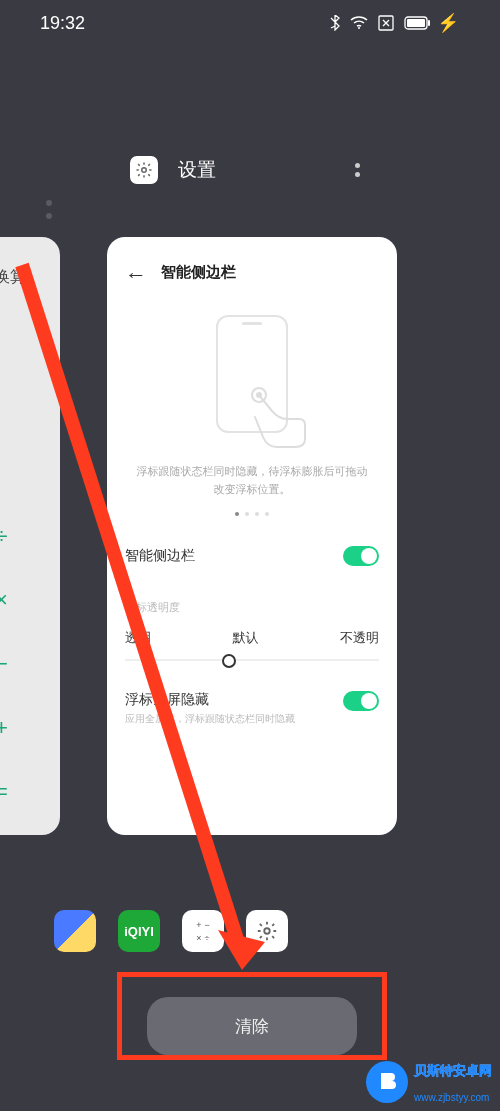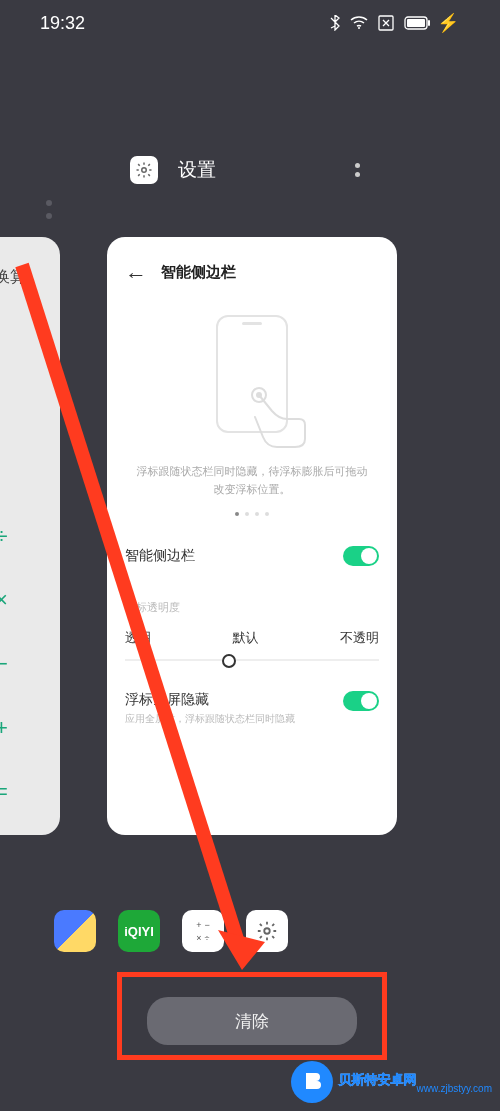--- a/index.html
+++ b/index.html
@@ -263,21 +263,21 @@
       top: 972px;
       width: 270px;
       height: 88px;
       border: 5px solid #ff3b1f;
     }
     .clear-btn {
       position: absolute;
       left: 147px;
       top: 997px;
       width: 210px;
-      height: 48px;
+      height: 58px;
       background: #6a6a72;
       border-radius: 21px;
       display: flex;
       align-items: center;
       justify-content: center;
       color: #f0f0f0;
       font-size: 17px;
     }
     .arrow-overlay {
       position: absolute;
@@ -295,21 +295,21 @@
     }
     .wm-circle {
       width: 42px;
       height: 42px;
       background: #2089ff;
       border-radius: 50%;
       display: flex;
       align-items: center;
       justify-content: center;
     }
-    .wm-text { display: flex; flex-direction: row; justify-content: space-between; }
+    .wm-text { display: flex; flex-direction: column; justify-content: space-between; }
     .wm-line1 { color: #fff; font-size: 13px; font-weight: bold; -webkit-text-stroke: 0.5px #2089ff; }
     .wm-line2 { color: #2089ff; font-size: 10px; margin-top: 12px; }
   </style>
 </head>
 <body>
 
 <div class="status-bar">
   <span>19:32</span>
   <div class="status-right">
     <svg width="10" height="16" viewBox="0 0 10 16">

